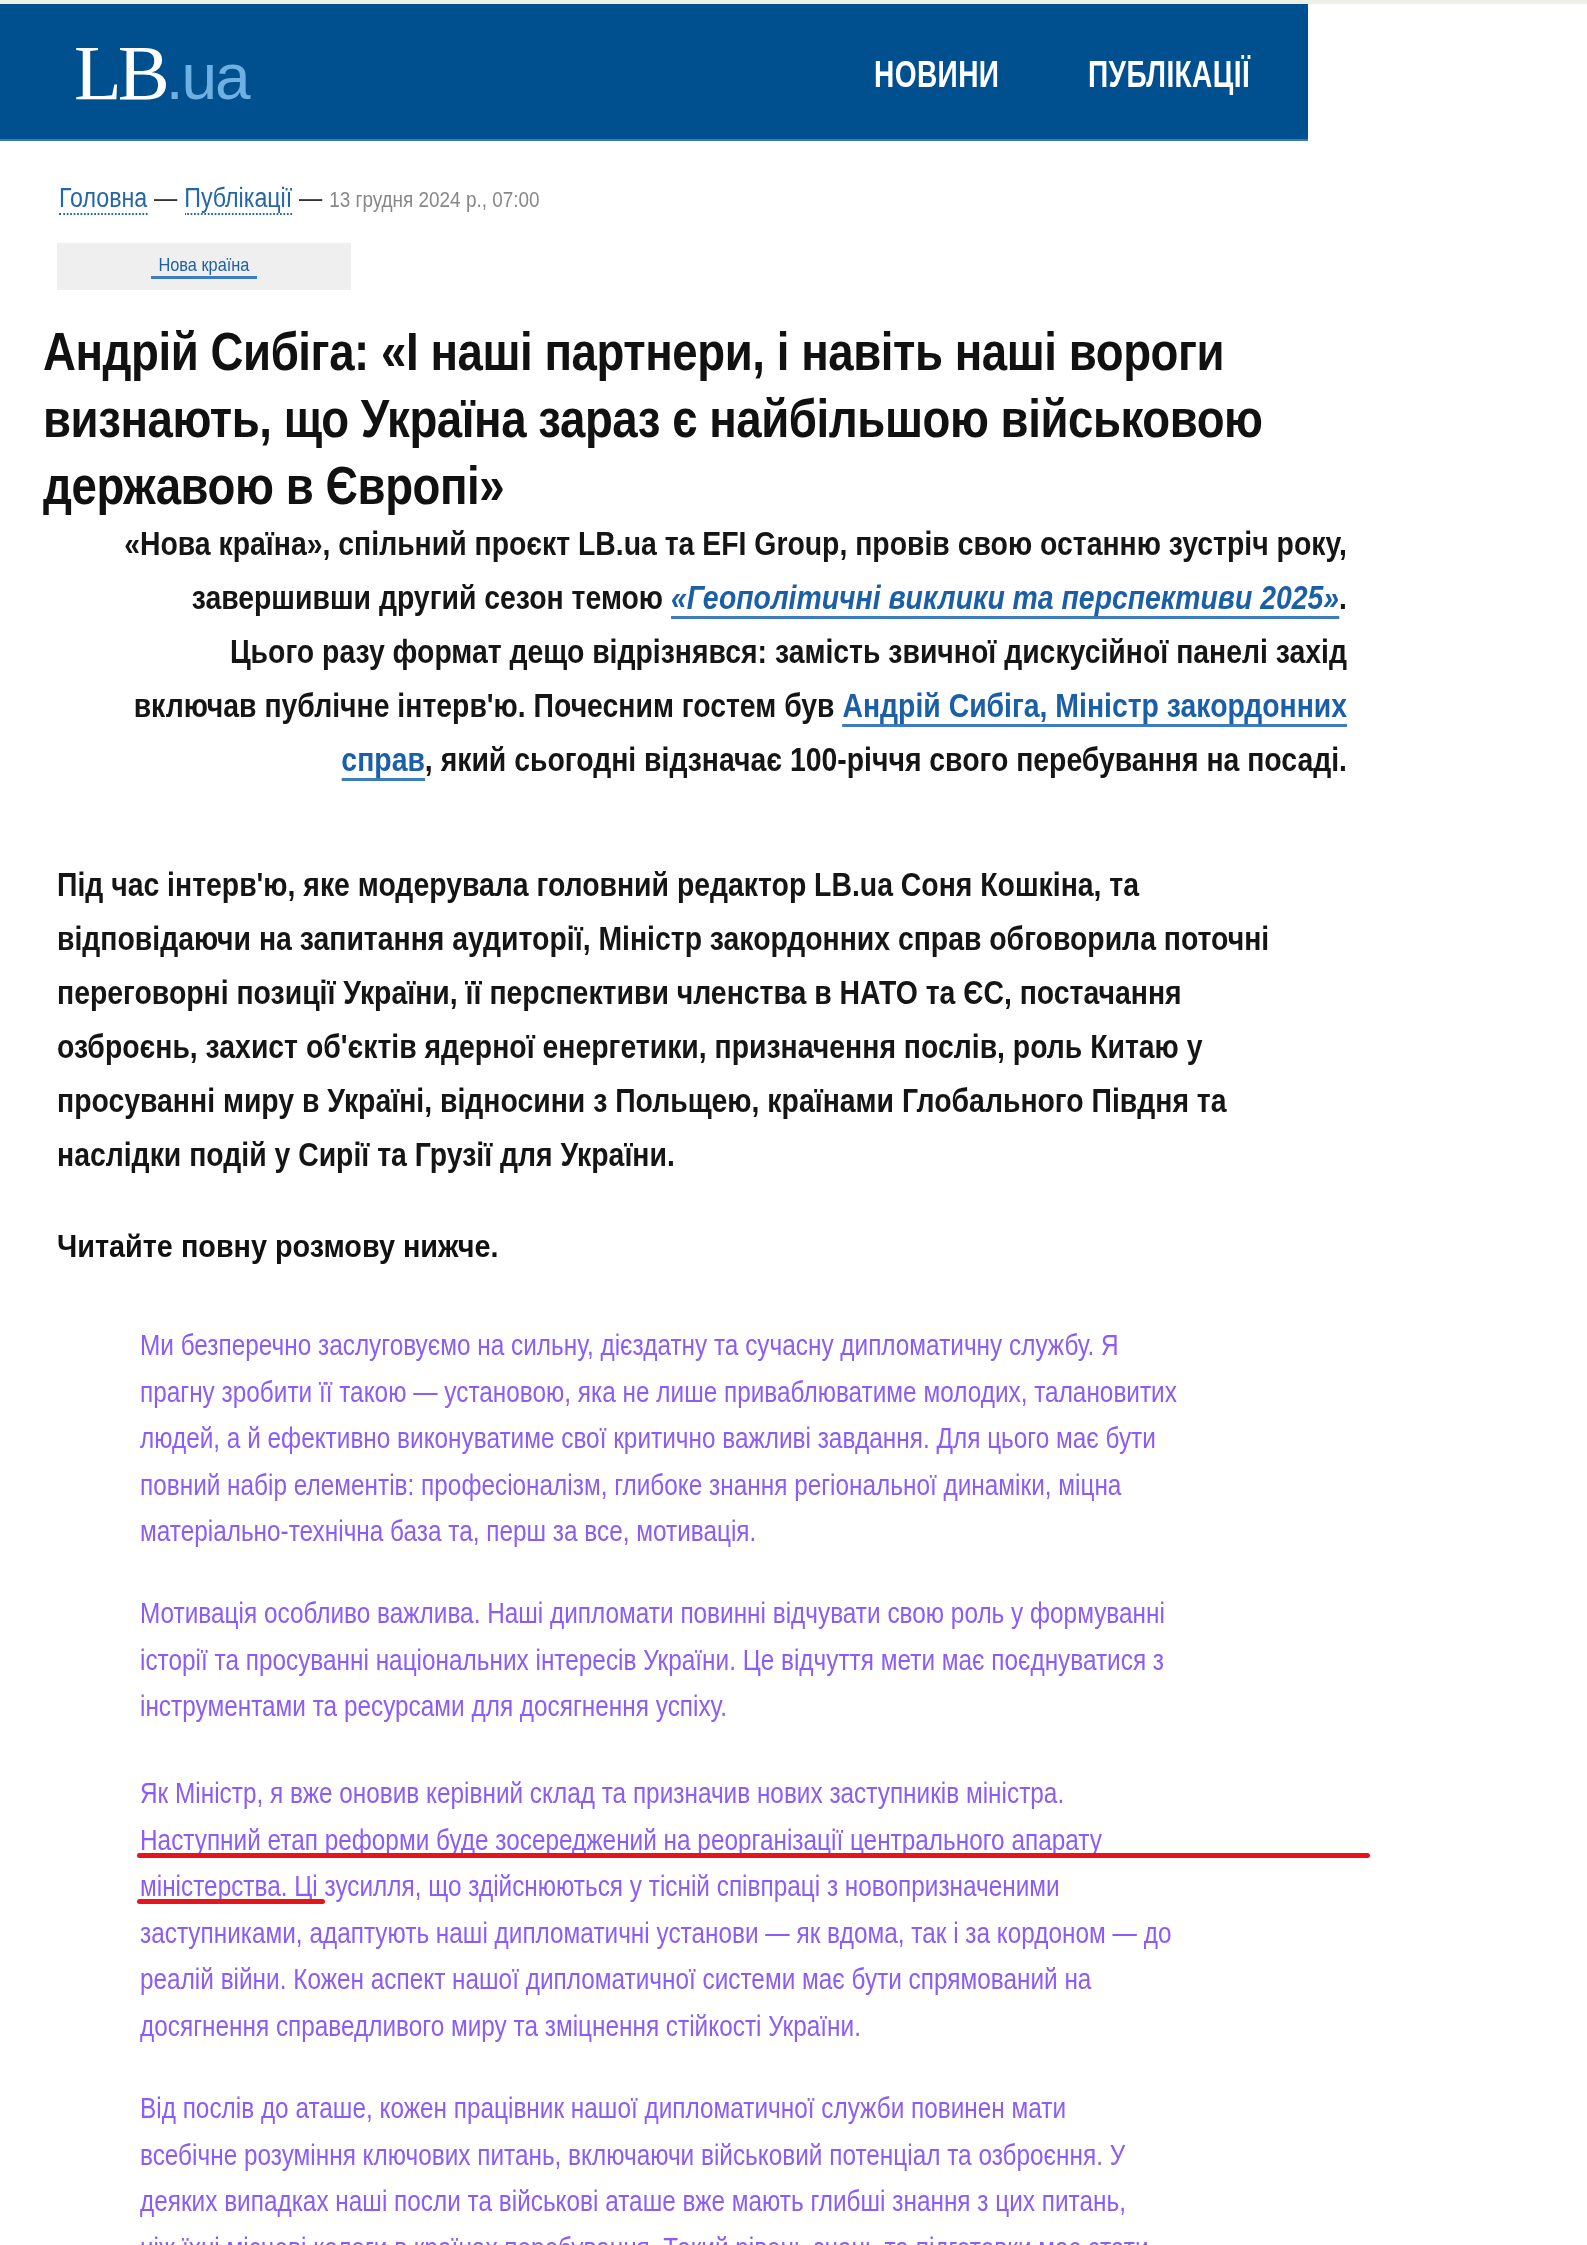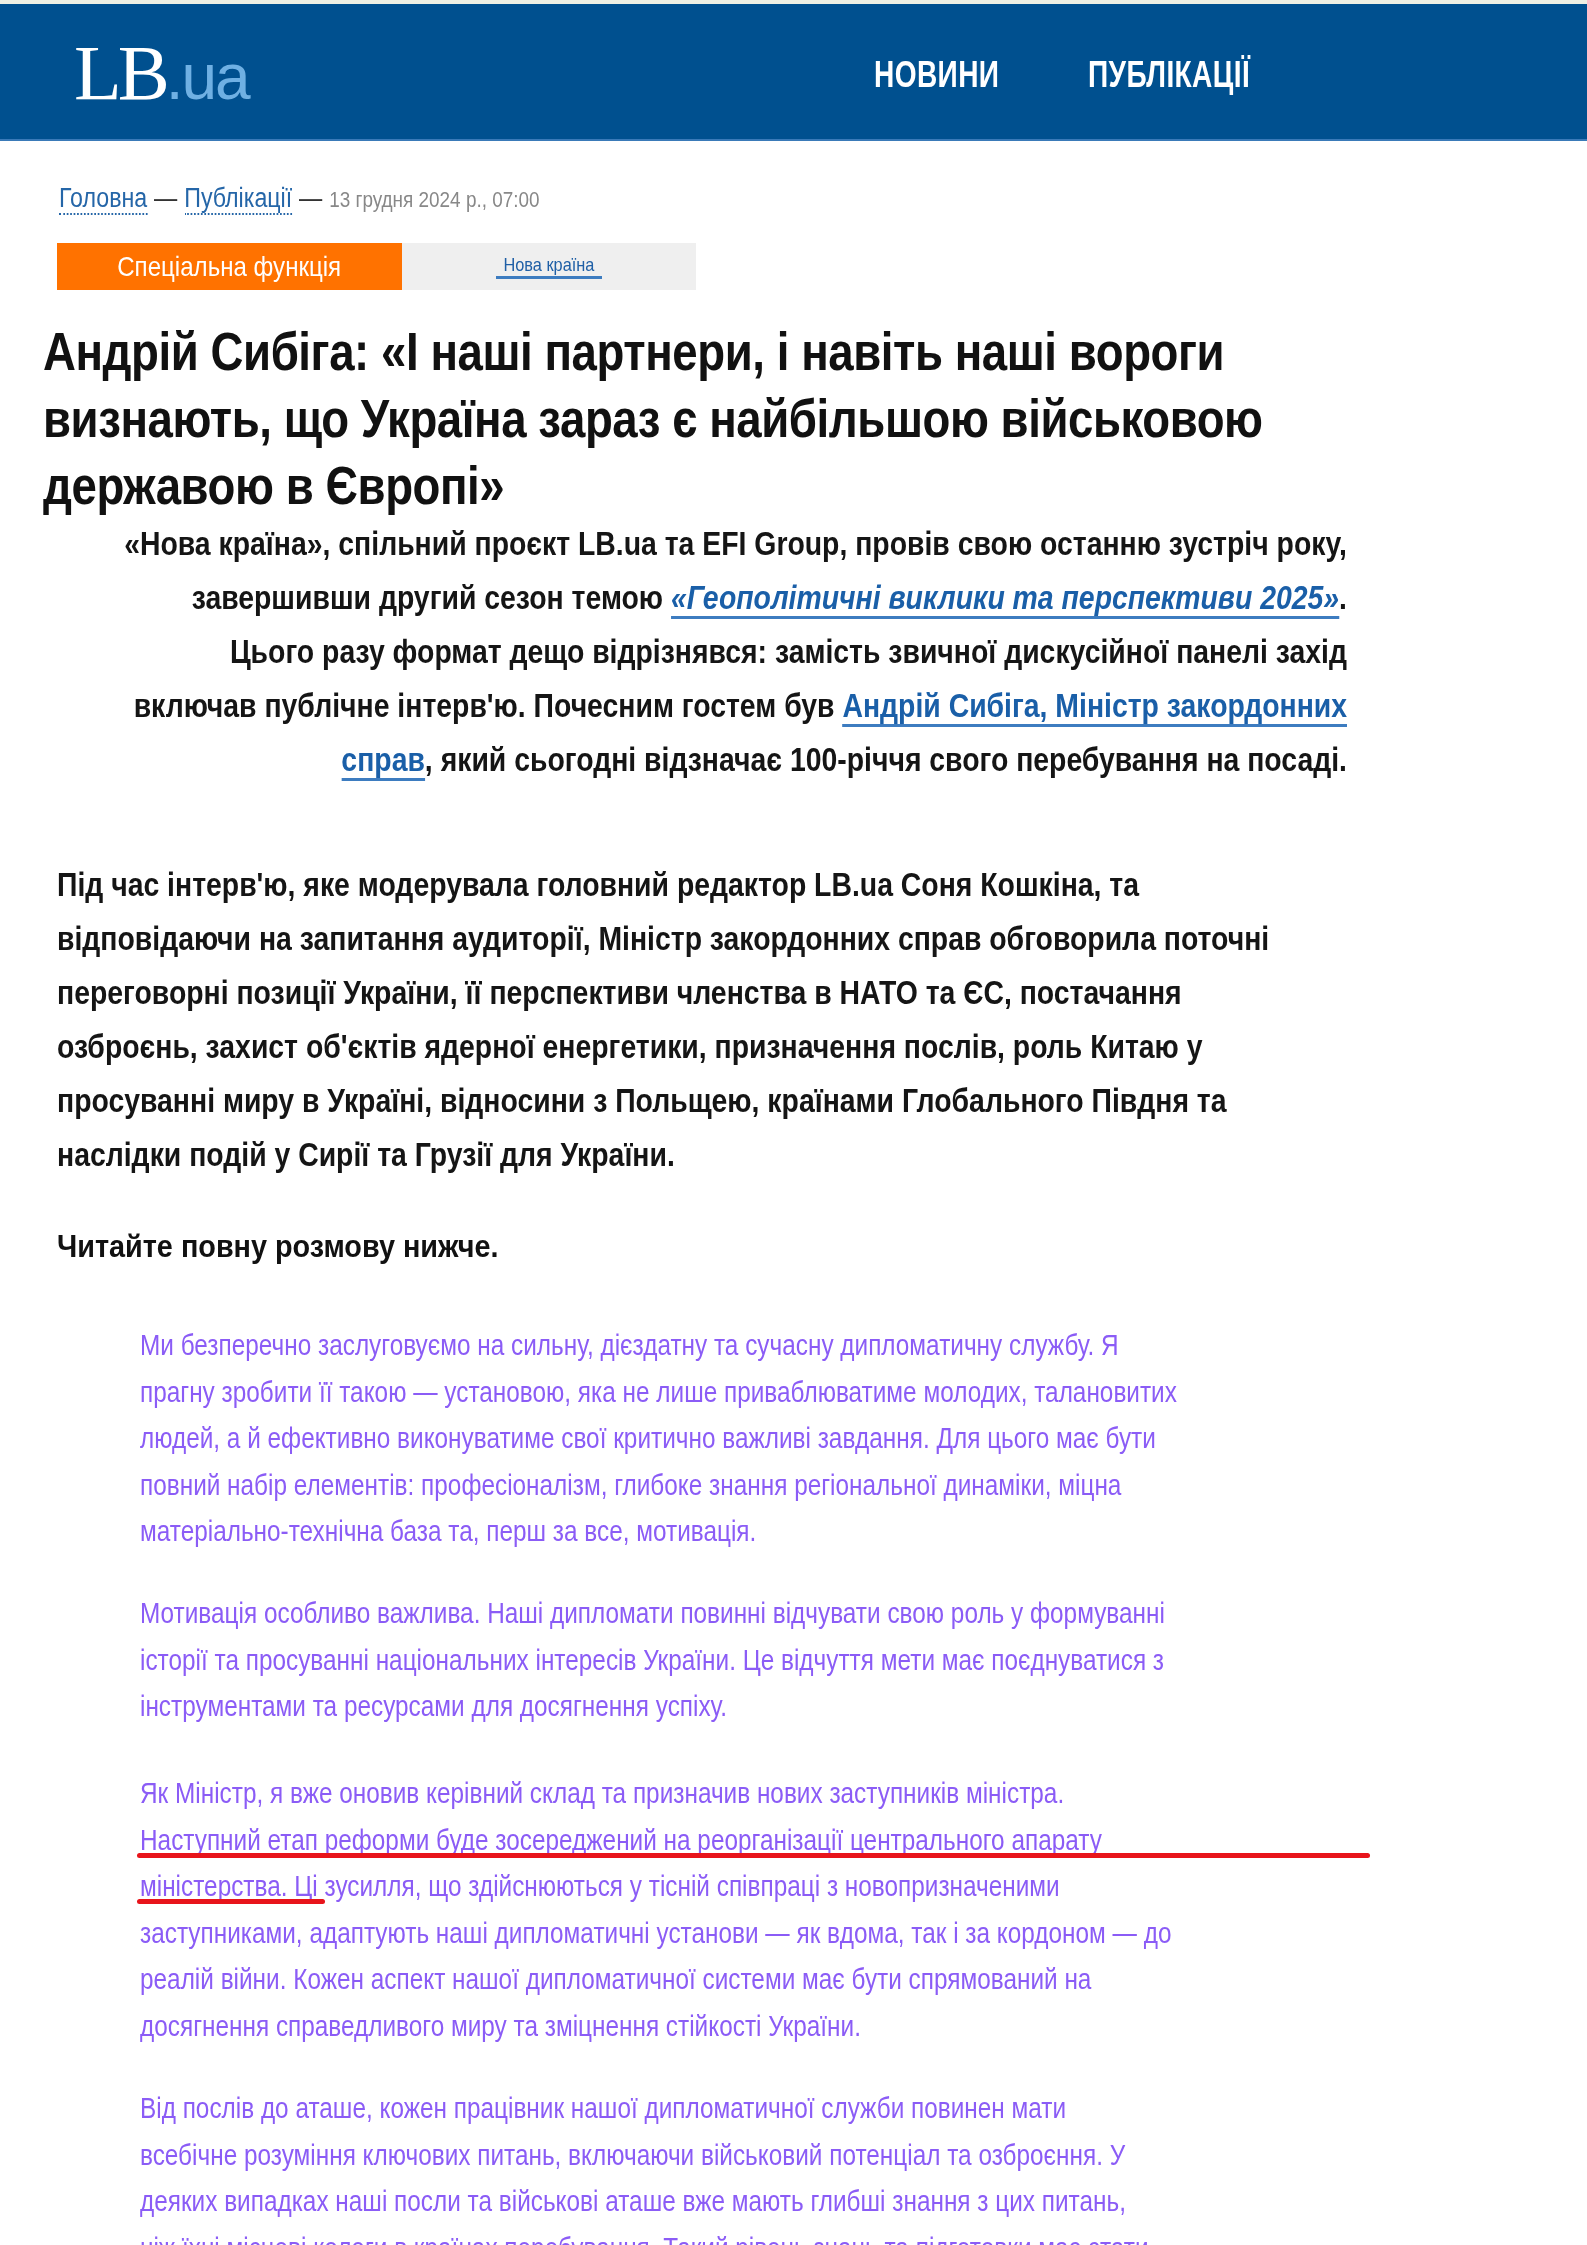--- a/index.html
+++ b/index.html
@@ -1,19 +1,19 @@
 <!DOCTYPE html>
 <html><head>
 <meta charset="utf-8">
 <style>
   * { box-sizing: border-box; margin: 0; padding: 0; }
   html, body { width: 1587px; height: 2245px; overflow: hidden; background: #fff; }
   body { font-family: "Liberation Sans Narrow", "Liberation Sans", sans-serif; color: #111; position: relative; }
   .topbar { position: absolute; left: 0; top: 0; width: 1587px; height: 4px; background: #eef0e4; }
-  .header { position: absolute; left: 0; top: 4px; width: 1587px; height: 137px; background: #00508f; border-bottom: 2px solid #3a7ab8; }
+  .header { position: absolute; left: 0; top: 4px; width: 1308px; height: 137px; background: #00508f; border-bottom: 2px solid #3a7ab8; }
   .logo { position: absolute; left: 74px; top: 30px; font-family: "Liberation Serif", serif; font-size: 78px; line-height: 1; color: #fff; letter-spacing: -4px; text-decoration: none; }
   .logo .ua { font-family: "Liberation Sans", sans-serif; color: #6fb0e3; font-size: 64px; letter-spacing: -2px; }
   .nav { position: absolute; top: 50px; left: 0; }
   .nav a { position: absolute; white-space: nowrap; color: #fff; font-weight: bold; font-size: 36px; text-decoration: none; transform: scaleX(0.78); transform-origin: left top; letter-spacing: 0.5px; }
   .nav a.n1 { left: 874px; }
   .nav a.n2 { left: 1088px; }
 
   .crumbs { position: absolute; left: 59px; top: 183px; font-size: 27px; white-space: nowrap; transform: scaleX(0.86); transform-origin: left top; }
   .crumbs a { color: #2566a8; text-decoration: none; border-bottom: 2px dotted #2566a8; }
   .crumbs .sep { color: #333; margin: 0 8px; }
@@ -56,23 +56,20 @@
     <a class="n1">НОВИНИ</a>
     <a class="n2">ПУБЛІКАЦІЇ</a>
   </nav>
 </header>
 
 <div class="crumbs">
   <a>Головна</a><span class="sep">—</span><a>Публікації</a><span class="sep">—</span><span class="date">13 грудня 2024 р., 07:00</span>
 </div>
 
 <div class="tags">
-  <div class="tag-special">
-      <span>Спеціальна функція</span>
-    </div>
   <div class="tag-country">
       <a><span>Нова країна</span></a>
     </div>
 </div>
 
 <h1 class="title">
   <span>Андрій Сибіга: «І наші партнери, і навіть наші вороги</span>
   <span>визнають, що Україна зараз є найбільшою військовою</span>
   <span>державою в Європі»</span>
 </h1>

